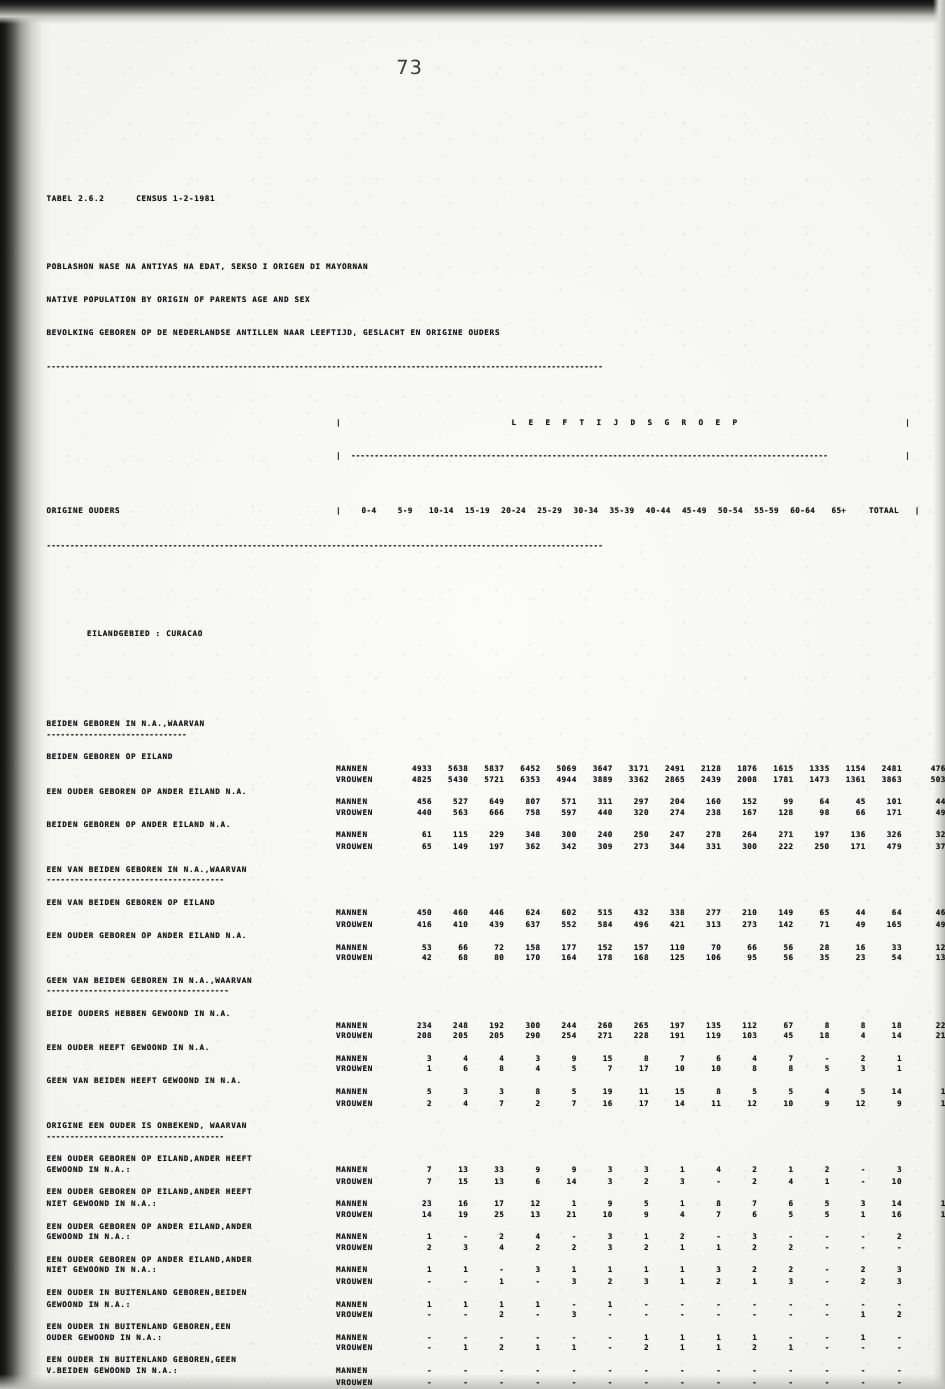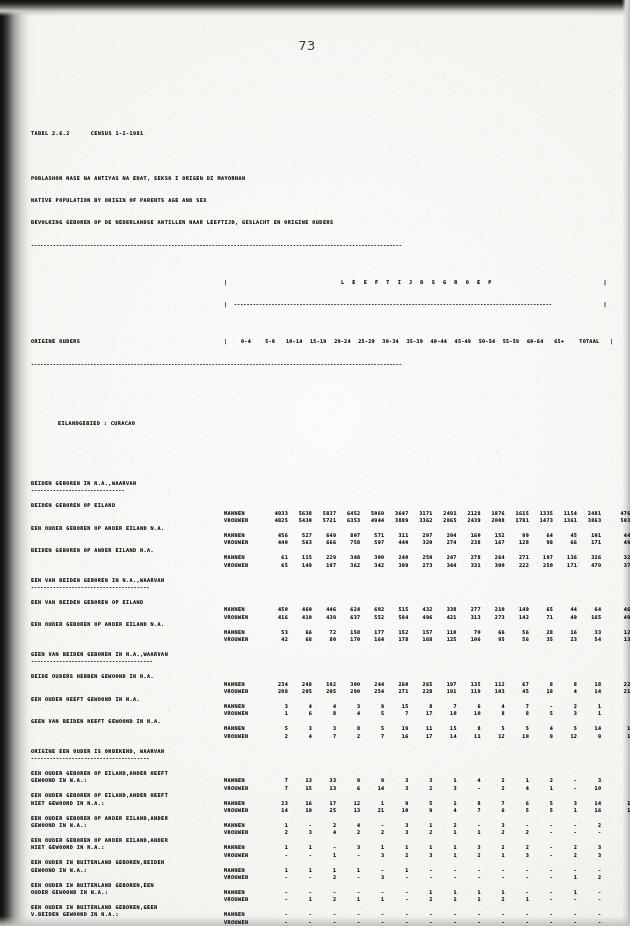--- a/index.html
+++ b/index.html
@@ -71,21 +71,20 @@
   #page-number {
     position: absolute;
     top: 38px;
     left: 0;
     width: 546px;
     text-align: center;
     font-family: "DejaVu Sans", "Liberation Sans", sans-serif;
     font-size: 13px;
     color: #3c3c3c;
     letter-spacing: .5px;
-    padding-left: 34px;
   }
 
   
   #table-block {
     position: absolute;
     left: 31px;
     top: 100px;
     width: 576px;
     color: #15151a;
     font-size: 5.1px;

